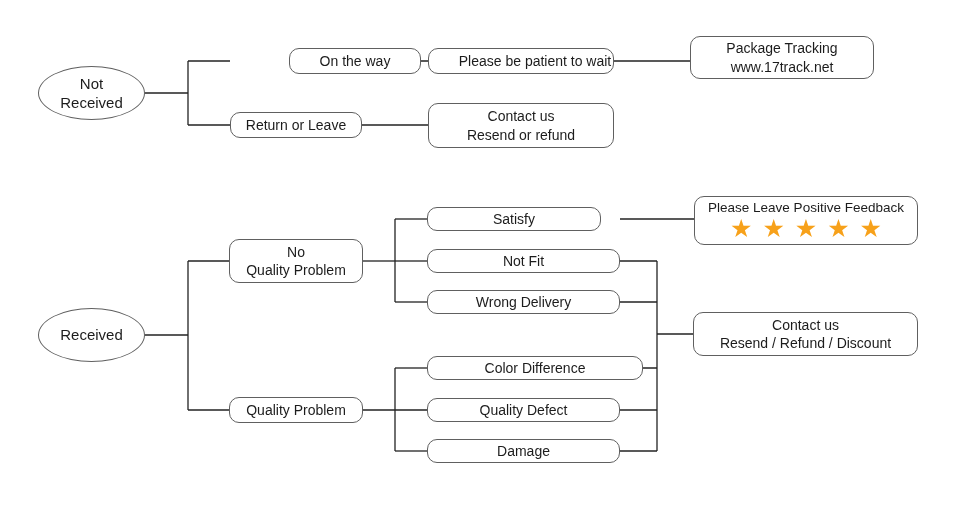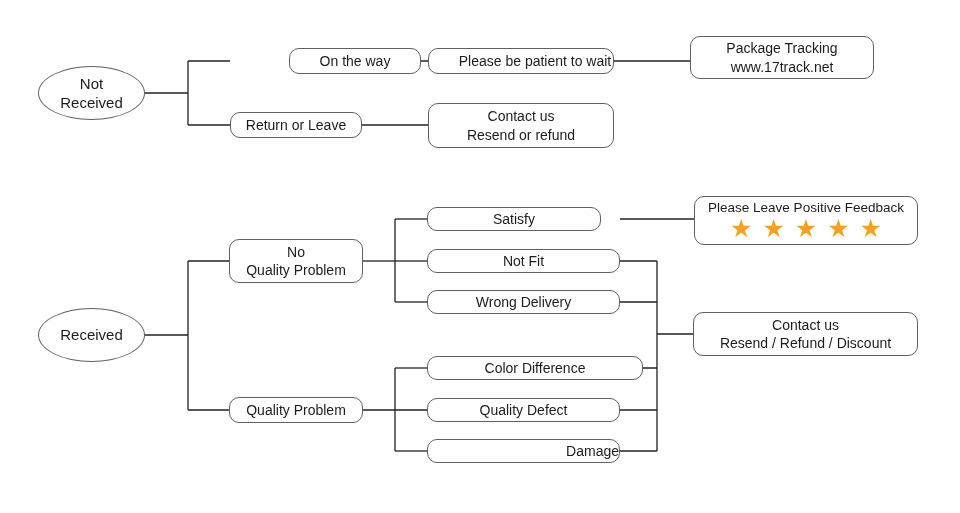--- a/index.html
+++ b/index.html
@@ -43,21 +43,21 @@
 
   
   .n-received          { left: 38px;  top: 308px; width: 107px; height: 54px; }
   .n-no-quality        { left: 229px; top: 239px; width: 134px; height: 44px; }
   .n-quality-problem   { left: 229px; top: 397px; width: 134px; height: 26px; }
   .n-satisfy           { left: 427px; top: 207px; width: 174px; height: 24px; }
   .n-not-fit           { left: 427px; top: 249px; width: 193px; height: 24px; }
   .n-wrong-delivery    { left: 427px; top: 290px; width: 193px; height: 24px; }
   .n-color-difference  { left: 427px; top: 356px; width: 216px; height: 24px; }
   .n-quality-defect    { left: 427px; top: 398px; width: 193px; height: 24px; }
-  .n-damage            { left: 427px; top: 439px; width: 193px; height: 24px; align-items: flex-end; }
+  .n-damage            { left: 427px; top: 439px; width: 193px; height: 24px; }
   .n-feedback          { left: 694px; top: 196px; width: 224px; height: 49px; }
   .n-contact-bottom    { left: 693px; top: 312px; width: 225px; height: 44px; }
 
   .n-feedback .fb-title { font-size: 13.5px; line-height: 1.15; }
   .stars {
     font-size: 25px;
     line-height: 1;
     letter-spacing: 10px;
     padding-left: 10px;
     margin-top: 1px;

